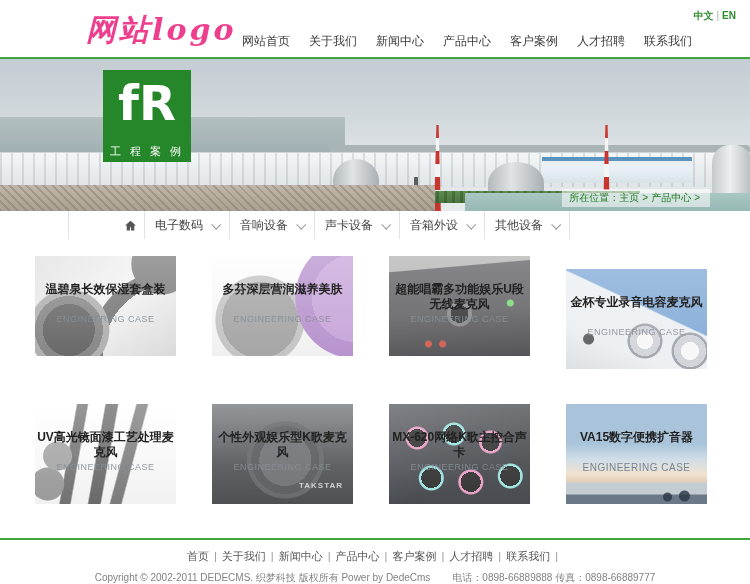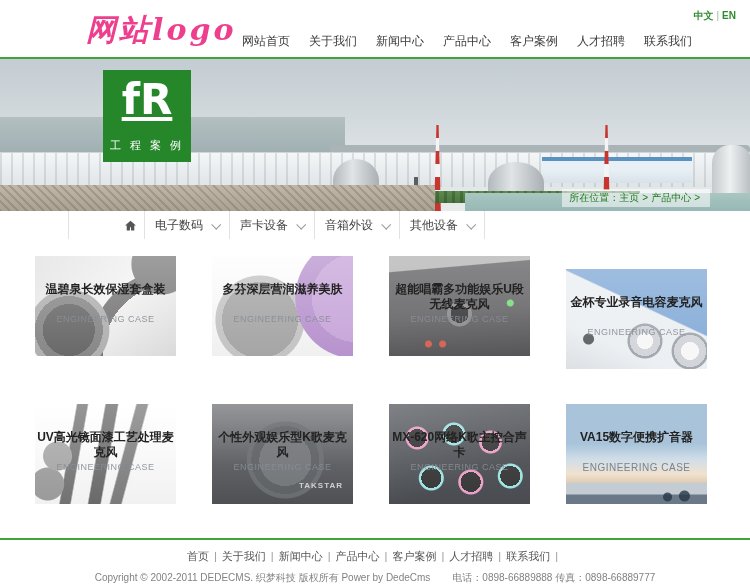--- a/index.html
+++ b/index.html
@@ -46,22 +46,22 @@
   .grass{position:absolute;left:180px;right:110px;bottom:8px;height:12px;
        background-image:repeating-linear-gradient(90deg,rgba(20,60,20,.3) 0 3px,transparent 3px 8px),
                         linear-gradient(#5d8a4e,#4d7440);}
   .dam{position:absolute;left:0;bottom:0;width:58%;height:26px;
        background-image:repeating-linear-gradient(45deg,rgba(90,80,70,.25) 0 2px,transparent 2px 6px),
                         linear-gradient(#c0b7a8,#aaa193);}
   .water2{position:absolute;right:0;bottom:0;width:38%;height:18px;
        background:linear-gradient(#a9c6c2,#96b8b4);}
   .badge{position:absolute;left:103px;top:11px;width:88px;height:92px;background:#26862a;
        text-align:center;z-index:5;}
-  .badge-fr{margin-top:8px;font-size:42px;line-height:1.05;font-weight:bold;color:#fff;
-       font-family:"DejaVu Sans","Liberation Sans",sans-serif;text-decoration:underline;}
+  .badge-fr{margin-top:8px;font-size:48px;line-height:1.05;font-weight:bold;color:#fff;
+       font-family:"DejaVu Sans","Liberation Sans",sans-serif;}
   .badge-sub{margin-top:16px;font-size:11px;letter-spacing:3px;color:#fff;}
   .crumb{position:absolute;right:40px;bottom:4px;z-index:6;background:rgba(255,255,255,.55);
        padding:2px 7px;font-size:10px;color:#1f7a1f;white-space:nowrap;}
   .crumb a{color:#1f7a1f;text-decoration:none;cursor:pointer;}
   .crumb .csep{margin:0 3px;}
 
   
   .tabbar{display:flex;margin-left:68px;height:28px;border-left:1px solid #e2e2e2;background:#fff;padding-left:47px;}
   .tab{display:flex;align-items:center;justify-content:center;gap:9px;border-right:1px solid #e2e2e2;
        font-size:12px;color:#444;cursor:pointer;}
@@ -190,20 +190,24 @@
     <div class="tab home">
       <svg viewBox="0 0 24 24" width="13" height="13">
           <path d="M12 3 2 12h3v9h6v-6h2v6h6v-9h3z" fill="#555"></path>
         </svg>
     </div>
     <div class="tab cat">
       <span>电子数码</span>
         <i class="chev"></i>
     </div>
     <div class="tab cat">
+      <span>音响设备</span>
+        <i class="chev"></i>
+    </div>
+    <div class="tab cat">
       <span>声卡设备</span>
         <i class="chev"></i>
     </div>
     <div class="tab cat">
       <span>音箱外设</span>
         <i class="chev"></i>
     </div>
     <div class="tab cat">
       <span>其他设备</span>
         <i class="chev"></i>

